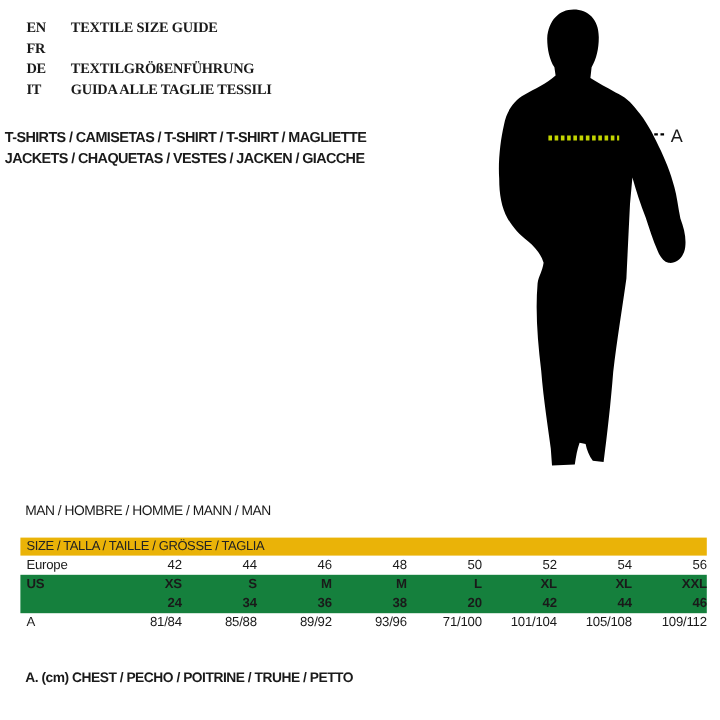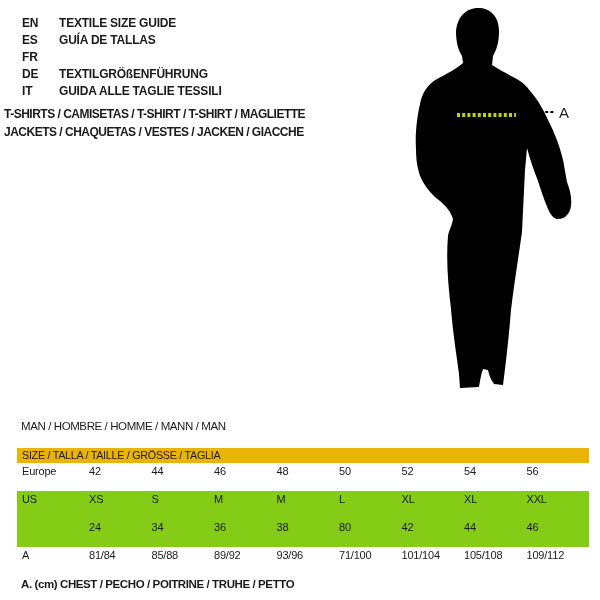--- a/index.html
+++ b/index.html
@@ -5,57 +5,53 @@
   html,body{margin:0;padding:0;}
   body{
     width:600px;height:600px;background:#ffffff;
     font-family:"Liberation Sans",sans-serif;color:#1a1a1a;
     position:relative;overflow:hidden;
   }
   .canvas{position:absolute;inset:0;}
 
   
   .lang-list{position:absolute;left:22px;top:15px;font-weight:bold;font-size:12px;letter-spacing:-0.2px;}
-  .lang-row{display:flex;height:17px;line-height:17px;}
+  .lang-row{display:flex;height:17px;line-height:17px;font-family:Liberation Serif, serif;}
   .lang-code{width:37px;}
 
   
   .categories{position:absolute;left:4px;top:105px;font-weight:bold;font-size:12px;letter-spacing:-0.5px;line-height:18px;white-space:nowrap;}
 
   
   .figure{position:absolute;left:395px;top:0;}
   .figure text{font-family:"Liberation Sans",sans-serif;font-size:15px;}
 
   
   .man-heading{position:absolute;left:21px;top:420px;font-weight:normal;font-size:11.5px;letter-spacing:-0.4px;white-space:nowrap;}
 
   
   .size-table{position:absolute;left:17px;top:448px;width:572px;font-size:11px;letter-spacing:-0.2px;}
   .thead{height:15px;line-height:15px;background:#eab308;color:#222;padding-left:5px;letter-spacing:-0.3px;font-size:10.8px;}
-  .trow{display:flex;height:28px;line-height:16px;}
-  .trow.shaded{background:#84cc16;}
+  .trow{display:flex;height:16px;line-height:16px;}
+  .trow.shaded{background:#15803d;font-weight:bold;}
   .row-label{width:67px;padding-left:5px;text-align:left;}
-  .cell{flex:1;text-align:left;}
+  .cell{flex:1;text-align:right;}
 
   
-  .footnote{position:absolute;left:21px;top:578px;font-weight:bold;font-size:11.5px;letter-spacing:-0.4px;white-space:nowrap;}
+  .footnote{position:absolute;left:21px;top:559px;font-weight:bold;font-size:11.5px;letter-spacing:-0.4px;white-space:nowrap;}
 </style>
 </head>
 <body>
 
 <div class="canvas">
 
   <div class="lang-list">
     <div class="lang-row">
       <span class="lang-code">EN</span>
       <span class="lang-label">TEXTILE SIZE GUIDE</span>
-    </div>
-    <div class="lang-row">
-      <span class="lang-code">ES</span>
-      <span class="lang-label">GUÍA DE TALLAS</span>
     </div>
     <div class="lang-row">
       <span class="lang-code">FR</span>
     </div>
     <div class="lang-row">
       <span class="lang-code">DE</span>
       <span class="lang-label">TEXTILGRÖßENFÜHRUNG</span>
     </div>
     <div class="lang-row">
       <span class="lang-code">IT</span>
@@ -138,21 +134,21 @@
       <div class="cell">XL</div>
       <div class="cell">XXL</div>
     </div>
 
     <div class="trow shaded">
       <div class="row-label"></div>
       <div class="cell">24</div>
       <div class="cell">34</div>
       <div class="cell">36</div>
       <div class="cell">38</div>
-      <div class="cell">80</div>
+      <div class="cell">20</div>
       <div class="cell">42</div>
       <div class="cell">44</div>
       <div class="cell">46</div>
     </div>
 
     <div class="trow">
       <div class="row-label">A</div>
       <div class="cell">81/84</div>
       <div class="cell">85/88</div>
       <div class="cell">89/92</div>

